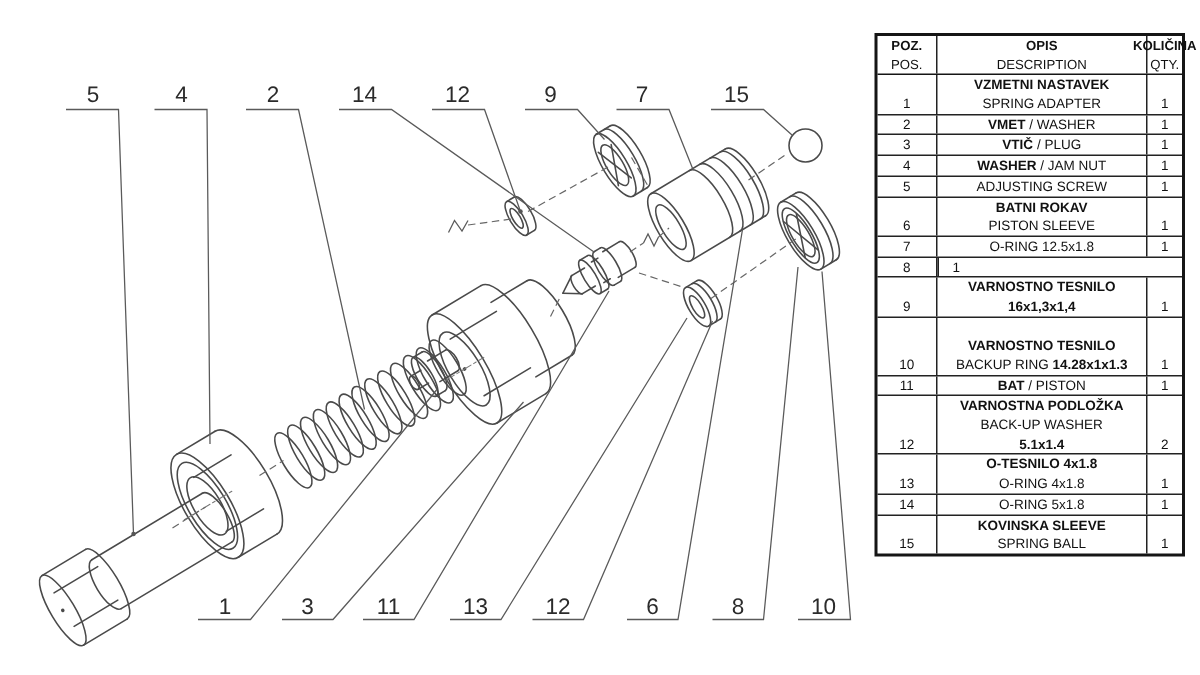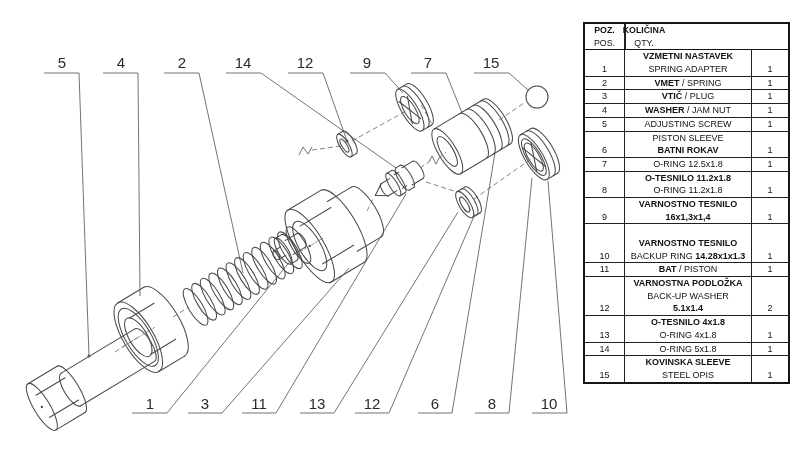--- a/index.html
+++ b/index.html
@@ -16,21 +16,21 @@
   
   #parts-table{position:absolute;left:583px;top:22px;width:207px;border:2px solid #151515;
                box-sizing:border-box;background:#fff;color:#111;}
   .trow,.thead{display:flex;align-items:stretch;}
   .thead{border-bottom:1.6px solid #151515;}
   .trow{border-top:1px solid #222;}
   .trow:first-child{border-top:none;}
   .cell{box-sizing:border-box;}
   .cell.pos{width:40px;border-right:1px solid #222;display:flex;align-items:flex-end;justify-content:center;}
   .cell.desc{flex:1;display:flex;flex-direction:column;justify-content:center;text-align:center;padding:0 1px;}
-  .cell.qty{width:37px;border-left:1px solid #222;display:flex;align-items:flex-end;justify-content:center;}
+  .cell.qty{width:24px;border-left:1px solid #222;display:flex;align-items:flex-end;justify-content:center;}
   .cell.pos.hdr,.cell.qty.hdr{flex-direction:column;align-items:center;justify-content:center;display:flex;}
   .line{font-size:9px;line-height:12.7px;height:12.7px;white-space:nowrap;overflow:hidden;}
   .thead .line{font-size:8.8px;}
   .b{font-weight:bold;}
 </style>
 </head>
 <body>
 
 <div id="stage">
 
@@ -267,20 +267,24 @@
     </g>
   </svg>
   </div>
 
   <div id="parts-table">
     <div class="thead">
       <div class="cell pos hdr">
         <div class="line b">POZ.</div>
         <div class="line">POS.</div>
       </div>
+      <div class="cell desc">
+        <div class="line b">OPIS</div>
+        <div class="line">DESCRIPTION</div>
+      </div>
       <div class="cell qty hdr">
         <div class="line b">KOLIČINA</div>
         <div class="line">QTY.</div>
       </div>
     </div>
     <div>
         <div class="trow">
           <div class="cell pos">
             <div class="line">1</div>
           </div>
@@ -290,21 +294,21 @@
           </div>
           <div class="cell qty">
             <div class="line">1</div>
           </div>
         </div>
         <div class="trow">
           <div class="cell pos">
             <div class="line">2</div>
           </div>
           <div class="cell desc">
-            <div class="line"><span class="b">VMET</span><span> / SPRING</span></div>
+            <div class="line"><span class="b">VMET</span><span> / WASHER</span></div>
           </div>
           <div class="cell qty">
             <div class="line">1</div>
           </div>
         </div>
         <div class="trow">
           <div class="cell pos">
             <div class="line">3</div>
           </div>
           <div class="cell desc">
@@ -334,45 +338,41 @@
           </div>
           <div class="cell qty">
             <div class="line">1</div>
           </div>
         </div>
         <div class="trow">
           <div class="cell pos">
             <div class="line">6</div>
           </div>
           <div class="cell desc">
+            <div class="line"><span class="b">BATNI ROKAV</span></div>
             <div class="line"><span>PISTON SLEEVE</span></div>
-            <div class="line"><span class="b">BATNI ROKAV</span></div>
           </div>
           <div class="cell qty">
             <div class="line">1</div>
           </div>
         </div>
         <div class="trow">
           <div class="cell pos">
             <div class="line">7</div>
           </div>
           <div class="cell desc">
             <div class="line"><span>O-RING 12.5x1.8</span></div>
           </div>
           <div class="cell qty">
             <div class="line">1</div>
           </div>
         </div>
         <div class="trow">
           <div class="cell pos">
             <div class="line">8</div>
-          </div>
-          <div class="cell desc">
-            <div class="line"><span class="b">O-TESNILO 11.2x1.8</span></div>
-            <div class="line"><span>O-RING 11.2x1.8</span></div>
           </div>
           <div class="cell qty">
             <div class="line">1</div>
           </div>
         </div>
         <div class="trow">
           <div class="cell pos">
             <div class="line">9</div>
           </div>
           <div class="cell desc">
@@ -442,21 +442,21 @@
           <div class="cell qty">
             <div class="line">1</div>
           </div>
         </div>
         <div class="trow">
           <div class="cell pos">
             <div class="line">15</div>
           </div>
           <div class="cell desc">
             <div class="line"><span class="b">KOVINSKA SLEEVE</span></div>
-            <div class="line"><span>STEEL OPIS</span></div>
+            <div class="line"><span>SPRING BALL</span></div>
           </div>
           <div class="cell qty">
             <div class="line">1</div>
           </div>
         </div>
       </div>
   </div>
 
 </div>
 

